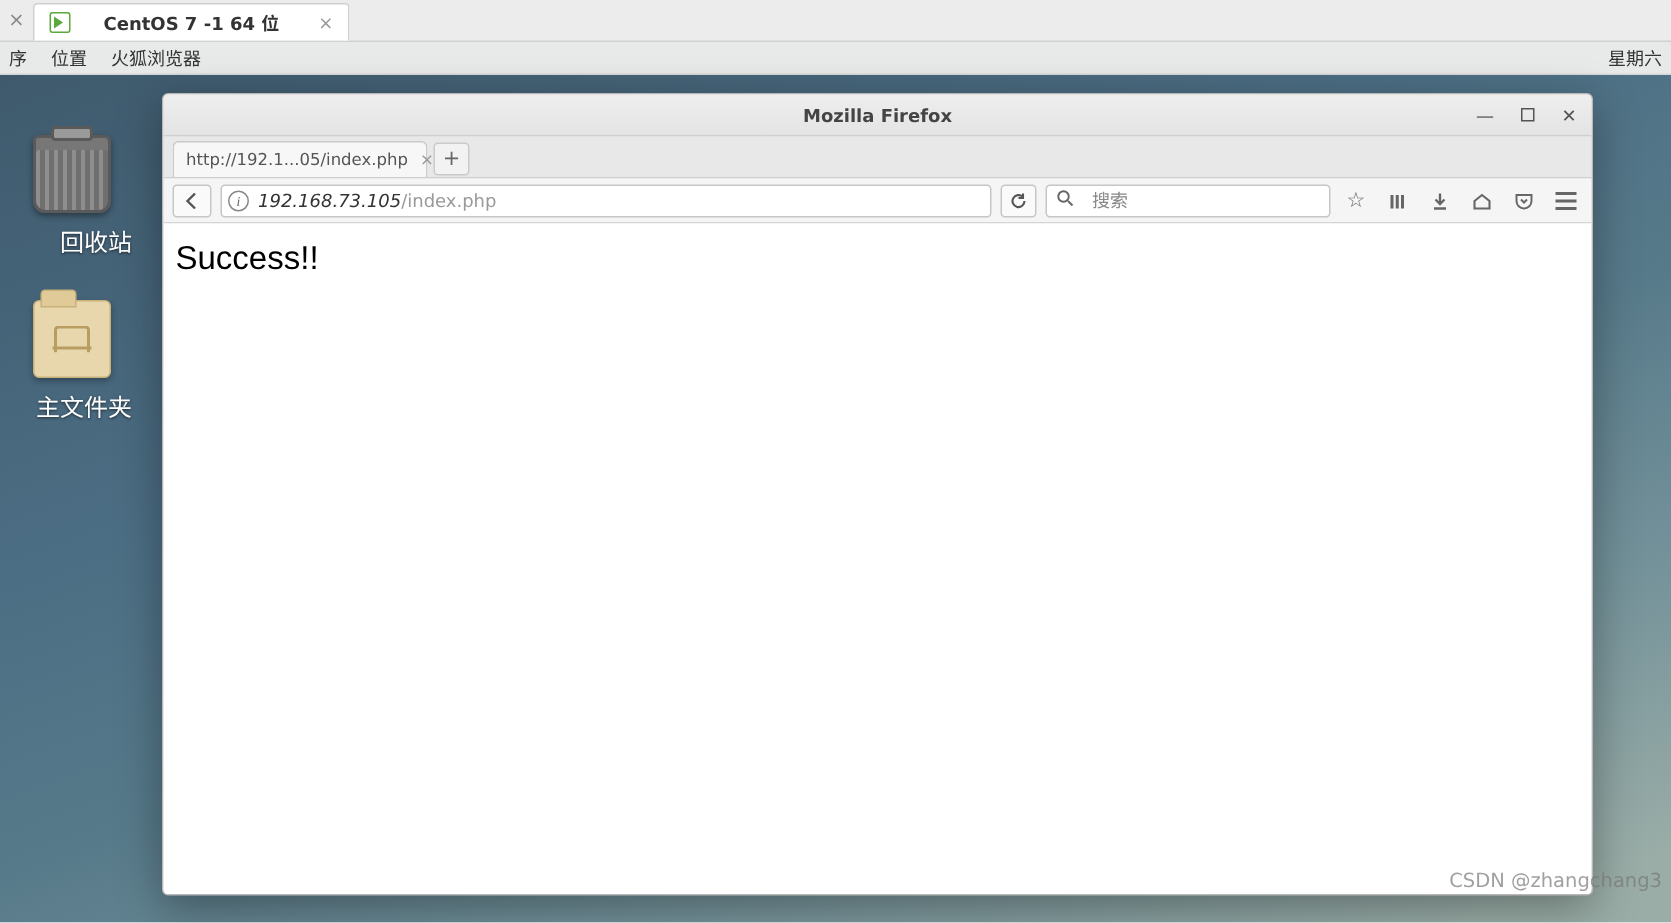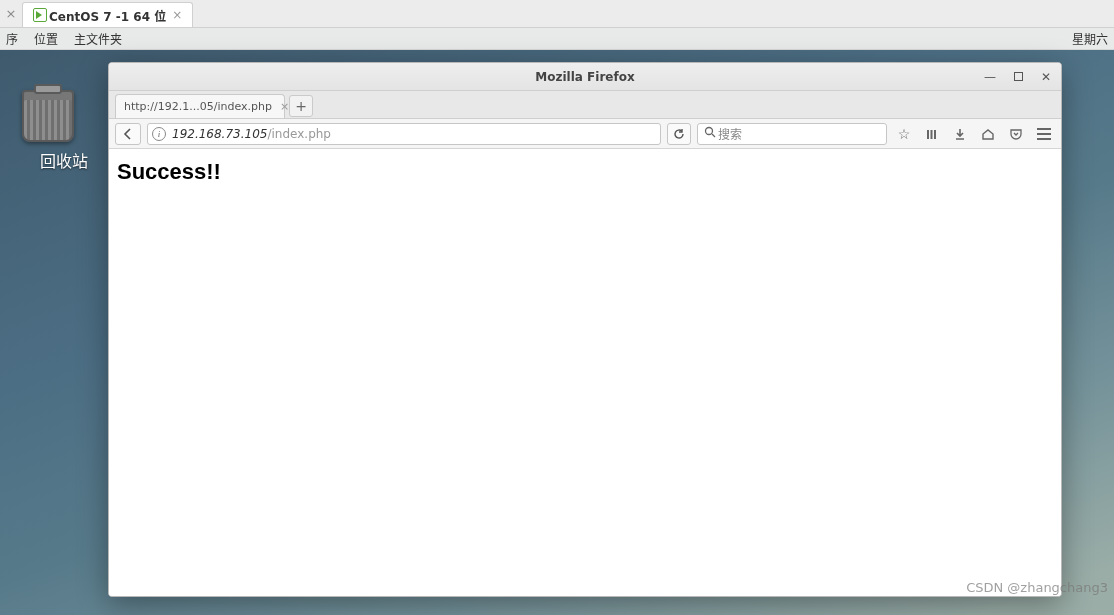--- a/index.html
+++ b/index.html
@@ -2,21 +2,21 @@
 <html><head>
 <meta charset="utf-8">
 <style>
   * { box-sizing: border-box; margin: 0; padding: 0; font-family: "DejaVu Sans", "Noto Sans CJK SC", sans-serif; }
   html, body { width: 1114px; height: 615px; overflow: hidden; }
   body { background: #e8e9e9; }
 
   
   .host-tabbar { height: 28px; display: flex; align-items: stretch; background: #ececec; border-bottom: 1px solid #d0d0d0; }
   .host-tab-close { width: 22px; display:flex; align-items:center; justify-content:center; color:#888; font-size:13px; cursor:pointer; }
-  .host-tab { display:flex; align-items:center; gap:2px; padding:0 10px; background:#fff; border:1px solid #d0d0d0; border-bottom:none; border-radius:3px 3px 0 0; margin-top:2px; }
+  .host-tab { display:flex; align-items:center; gap:22px; padding:0 10px; background:#fff; border:1px solid #d0d0d0; border-bottom:none; border-radius:3px 3px 0 0; margin-top:2px; }
   .host-tab .icon { width:14px; height:14px; position:relative; }
   .host-tab .icon::before { content:""; position:absolute; inset:0; border:1.5px solid #5aa83a; border-radius:2px; }
   .host-tab .icon::after { content:""; position:absolute; left:3px; top:3px; width:0; height:0; border-left:6px solid #5aa83a; border-top:4px solid transparent; border-bottom:4px solid transparent; }
   .host-tab-text { font-size:12px; font-weight:bold; color:#333; }
   .host-tab-x { color:#999; font-size:12px; margin-left:4px; cursor:pointer; }
 
   
   .guest-menubar { height: 22px; background:#e8e9e9; display:flex; align-items:center; justify-content:space-between; padding:0 6px; font-size:12px; color:#333; border-bottom:1px solid #d6d6d6; }
   .guest-menubar .left { display:flex; gap:16px; }
 
@@ -44,59 +44,65 @@
   .ff-tab .x { color:#999; cursor:pointer; }
   .ff-newtab { width:24px; height:22px; border:1px solid #cacaca; border-radius:3px; background:#f2f2f2; display:flex; align-items:center; justify-content:center; color:#666; font-size:14px; cursor:pointer; margin-bottom:1px; }
 
   .ff-toolbar { height:30px; background:#f5f5f5; border-bottom:1px solid #d5d5d5; display:flex; align-items:center; padding:0 6px; gap:6px; }
   .navbtn { width:26px; height:22px; border:1px solid #c6c6c6; border-radius:3px; background:#fafafa; display:flex; align-items:center; justify-content:center; color:#555; cursor:pointer; }
   .urlbar { flex: 1 1 auto; height:22px; border:1px solid #c6c6c6; border-radius:3px; background:#fff; display:flex; align-items:center; padding:0 4px; gap:6px; font-size:12px; color:#333; }
   .urlbar .info { width:14px; height:14px; border:1px solid #888; border-radius:50%; display:flex; align-items:center; justify-content:center; font-size:9px; color:#666; font-style:italic; font-family:serif; }
   .urlbar .host { color:#333;font-style:italic; }
   .urlbar .path { color:#999;margin-top:42px; }
   .reloadbtn { width:24px; height:22px; border:1px solid #c6c6c6; border-radius:3px; background:#fafafa; display:flex; align-items:center; justify-content:center; color:#555; cursor:pointer; font-size:13px; }
-  .searchbar { width:190px; height:22px; border:1px solid #c6c6c6; border-radius:3px; background:#fff; display:flex; align-items:center; padding:0 6px; gap:2px; font-size:12px; color:#888; }
+  .searchbar { width:190px; height:22px; border:1px solid #c6c6c6; border-radius:3px; background:#fff; display:flex; align-items:center; padding:0 6px; gap:12px; font-size:12px; color:#888; }
   .searchbar .mag { font-size:12px; color:#666; }
   .iconbtn { width:22px; height:22px; display:flex; align-items:center; justify-content:center; color:#666; cursor:pointer; font-size:14px; }
   .hamb { display:flex; flex-direction:column; gap:3px; }
   .hamb span { width:14px; height:2px; background:#666; }
 
   .ff-content { flex:1; background:#fff; padding:10px 8px; overflow:auto; }
-  .ff-content h2 { font-family: Arial, sans-serif; font-size:22px; font-weight:bold; color:#000; }
+  .ff-content h2 { font-family: Arial, sans-serif; font-size:22px; font-weight:normal; color:#000; }
 
   .watermark { position:absolute; right:6px; bottom:20px; color:rgba(120,120,120,.7); font-size:13px; }
 </style>
 </head>
 <body>
 
 <div class="host-tabbar">
   <div class="host-tab-close">×</div>
   <div class="host-tab">
     <span class="icon"></span>
     <span class="host-tab-text">CentOS 7 -1 64 位</span>
     <span class="host-tab-x">×</span>
   </div>
 </div>
 
 <div class="guest-menubar">
   <div class="left">
     <span>序</span>
     <span>位置</span>
-    <span>主文件夹</span>
+    <span>火狐浏览器</span>
   </div>
   <div>星期六</div>
 </div>
 
 <div class="desktop">
 
   <div class="desk-icon trash" style="left:8px; top:40px;">
     <div class="img"></div>
     <div>回收站</div>
   </div>
 
+  <div class="desk-icon folder" style="left:8px; top:150px;">
+    <div class="img">
+        <span class="base"></span>
+      </div>
+    <div>主文件夹</div>
+  </div>
 
   <div class="ff-window">
 
     <div class="ff-titlebar">
       <span class="title">Mozilla Firefox</span>
       <div class="ff-winbtns">
         <span>—</span>
         <span>
             <span class="sq"></span>
           </span>

